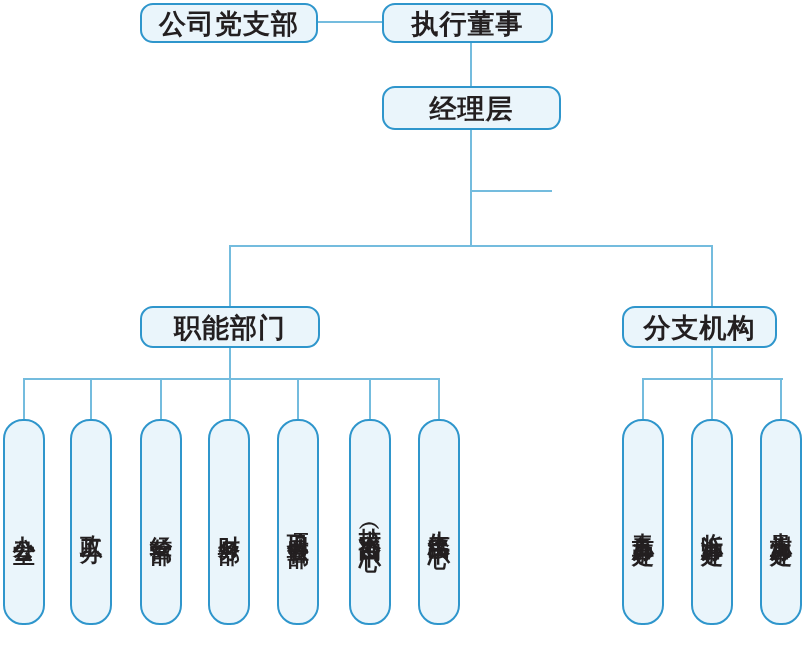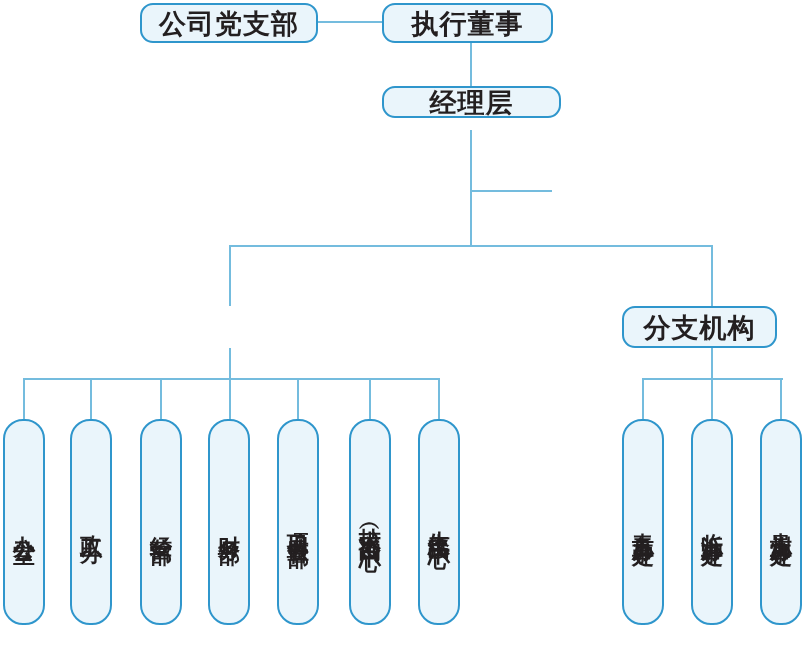--- a/index.html
+++ b/index.html
@@ -67,23 +67,24 @@
   <div class="line" style="left:711px;top:348px;width:2px;height:31px"></div>
   <div class="line" style="left:642px;top:378px;width:141px;height:2px"></div>
   <div class="line" style="left:642px;top:380px;width:2px;height:39px"></div>
   <div class="line" style="left:711px;top:380px;width:2px;height:39px"></div>
   <div class="line" style="left:780px;top:380px;width:2px;height:39px"></div>
 
   <div class="node" style="left:140px;top:3px;width:178px;height:40px">公司党支部</div>
 
   <div class="node" style="left:382px;top:3px;width:171px;height:40px">执行董事</div>
 
-  <div class="node" style="left:382px;top:86px;width:179px;height:32px">经理层</div>
+  <div class="node" style="left:382px;top:86px;width:179px;height:44px">经理层</div>
 
 
+  <div class="node" style="left:140px;top:306px;width:180px;height:42px">职能部门</div>
 
   <div class="node" style="left:622px;top:306px;width:155px;height:42px">分支机构</div>
 
   <div class="node vnode" style="left:3px;top:419px;width:42px;height:206px">
     <span>办公室</span>
   </div>
   <div class="node vnode" style="left:70px;top:419px;width:42px;height:206px">
     <span>政工办</span>
   </div>
   <div class="node vnode" style="left:140px;top:419px;width:42px;height:206px">

